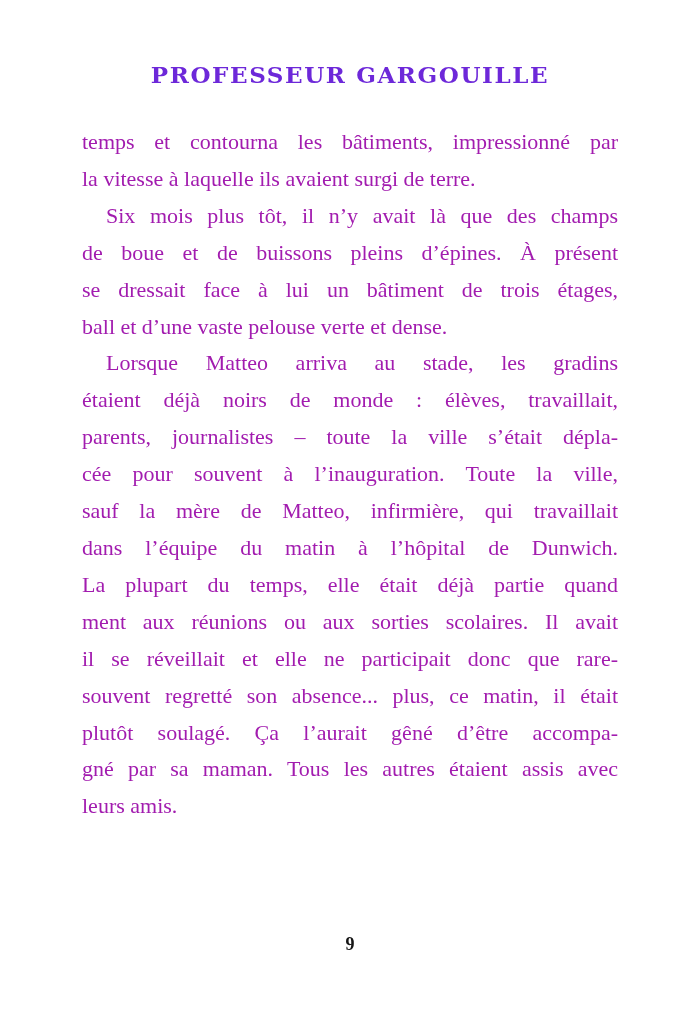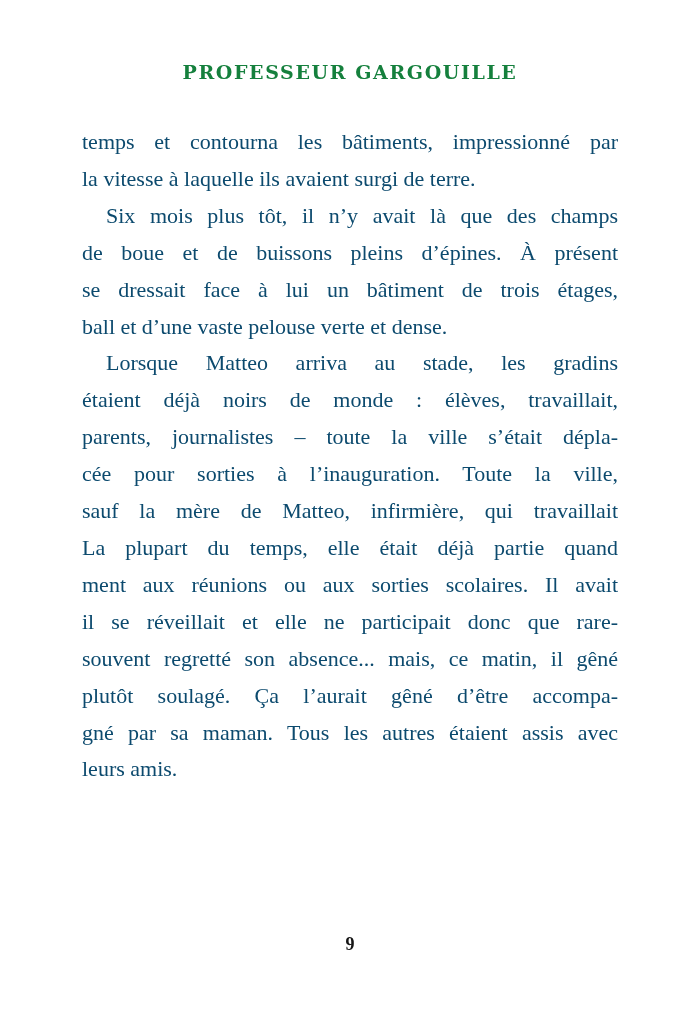--- a/index.html
+++ b/index.html
@@ -17,41 +17,41 @@
     color: #1a1a1a;
   }
   .running-header {
     position: absolute;
     top: 61px;
     left: 0;
     right: 0;
     text-align: center;
     font-family: "DejaVu Serif", serif;
     font-weight: 700;
-    font-size: 19px;
+    font-size: 23px;
     letter-spacing: 1.6px;
-    color: #15803d;
+    color: #6d28d9;
     white-space: nowrap;
   }
   .body-text {
     position: absolute;
     top: 124px;
     left: 82px;
     width: 536px;
     font-size: 22px;
   }
   .paragraph {
     margin: 0;
   }
   .line {
     line-height: 36.9px;
     text-align: justify;
     text-align-last: justify;
     white-space: normal;
-    color: #0c4a6e;
+    color: #a21caf;
   }
   .line.last {
     text-align-last: left;
   }
   .line.indent {
     text-indent: 24px;
   }
   .page-number {
     position: absolute;
     top: 934px;
@@ -78,26 +78,27 @@
       <div class="paragraph">
         <div class="line indent">Six mois plus tôt, il n’y avait là que des champs</div>
         <div class="line">de boue et de buissons pleins d’épines. À présent</div>
         <div class="line">se dressait face à lui un bâtiment de trois étages,</div>
         <div class="line last">ball et d’une vaste pelouse verte et dense.</div>
       </div>
       <div class="paragraph">
         <div class="line indent">Lorsque Matteo arriva au stade, les gradins</div>
         <div class="line">étaient déjà noirs de monde : élèves, travaillait,</div>
         <div class="line">parents, journalistes – toute la ville s’était dépla-</div>
-        <div class="line">cée pour sorties à l’inauguration. Toute la ville,</div>
+        <div class="line">cée pour souvent à l’inauguration. Toute la ville,</div>
         <div class="line">sauf la mère de Matteo, infirmière, qui travaillait</div>
+        <div class="line">dans l’équipe du matin à l’hôpital de Dunwich.</div>
         <div class="line">La plupart du temps, elle était déjà partie quand</div>
         <div class="line">ment aux réunions ou aux sorties scolaires. Il avait</div>
         <div class="line">il se réveillait et elle ne participait donc que rare-</div>
-        <div class="line">souvent regretté son absence... mais, ce matin, il gêné</div>
+        <div class="line">souvent regretté son absence... plus, ce matin, il était</div>
         <div class="line">plutôt soulagé. Ça l’aurait gêné d’être accompa-</div>
         <div class="line">gné par sa maman. Tous les autres étaient assis avec</div>
         <div class="line last">leurs amis.</div>
       </div>
     </div>
 
   <div class="page-number">9</div>
 </div>
 
 </body></html>

